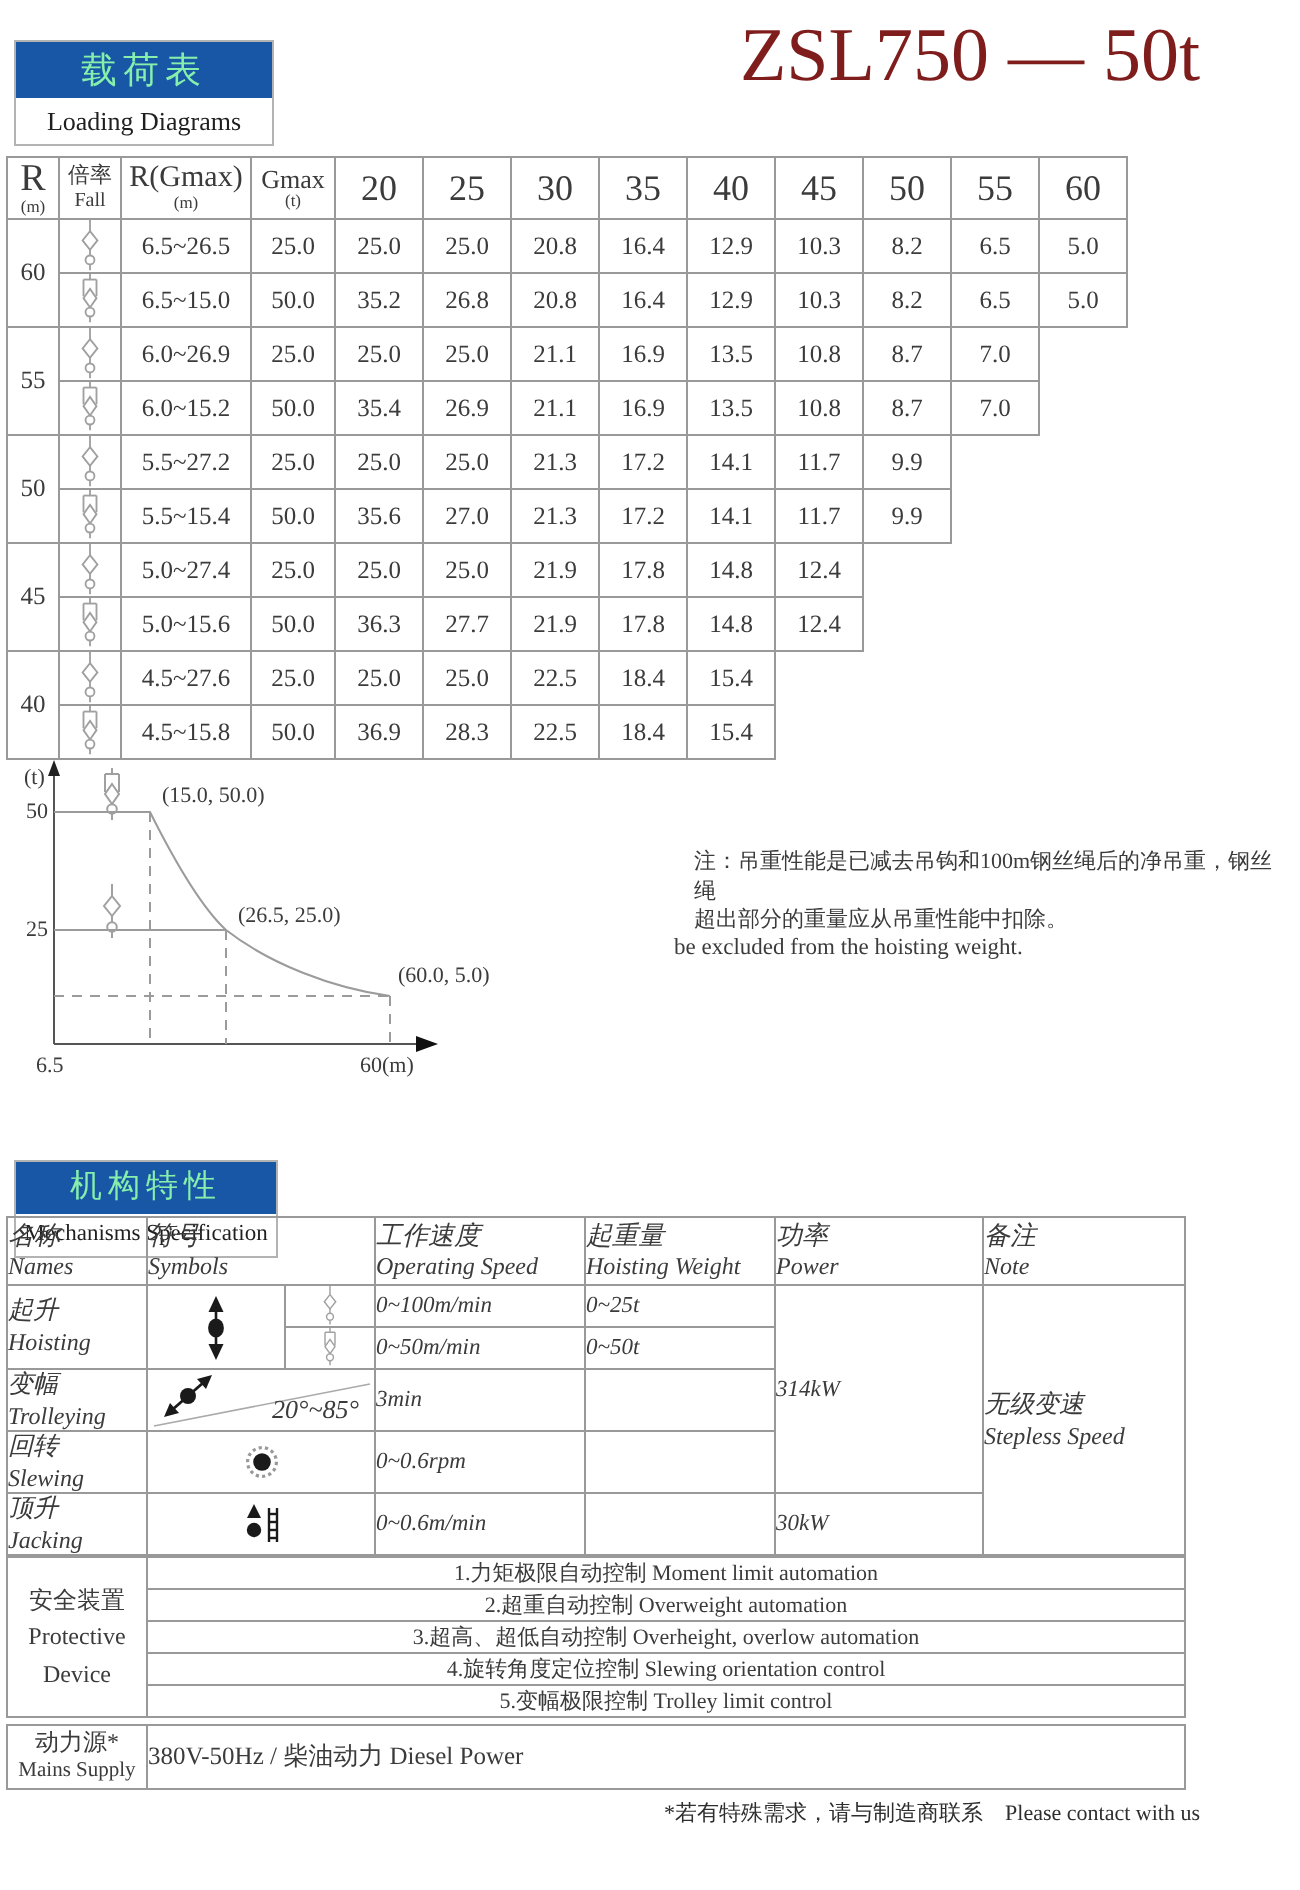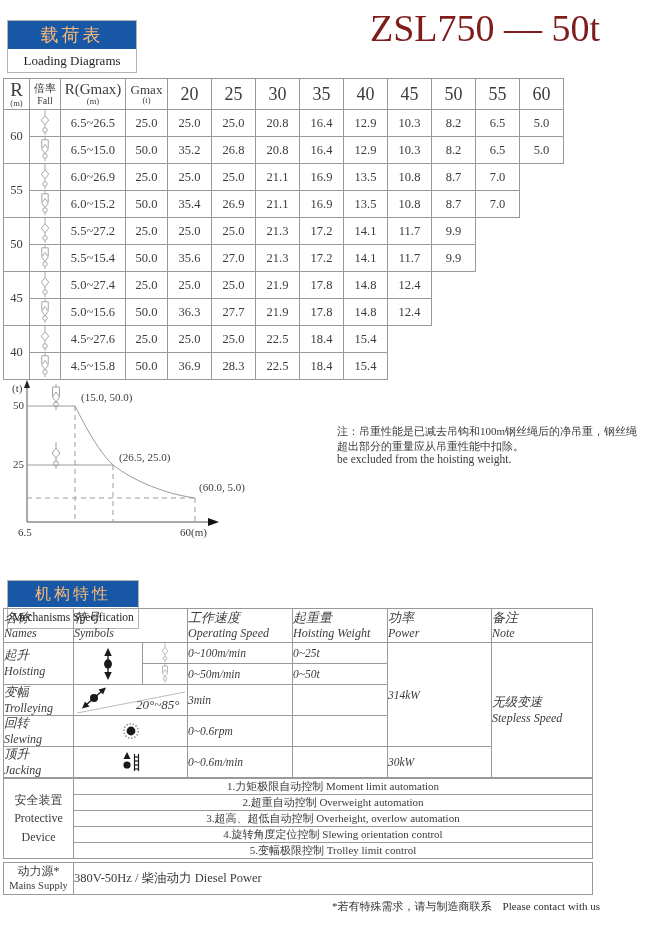--- a/index.html
+++ b/index.html
@@ -2,21 +2,21 @@
 <html><head>
 <meta charset="utf-8">
 <style>
   html,body{margin:0;padding:0;background:#fff;}
   .page{position:relative;width:650px;height:945px;background:#fff;overflow:hidden;
         font-family:"Liberation Serif",serif;color:#3b3b3b;}
   
   .hdr-box{position:absolute;border:1px solid #b3b3b3;background:#fff;text-align:center;}
   .hdr-box.one{left:7px;top:20px;width:128px;}
   .hdr-box.two{left:7px;top:580px;width:130px;}
-  .hdr-blue{background:#1757a6;color:#fdba74;letter-spacing:3px;}
+  .hdr-blue{background:#1757a6;color:#86efac;letter-spacing:3px;}
   .one .hdr-blue{height:28px;line-height:28px;font-size:18px;}
   .two .hdr-blue{height:26px;line-height:26px;font-size:16px;}
   .hdr-en{color:#1f1f1f;}
   .one .hdr-en{height:23px;line-height:23px;font-size:13px;}
   .two .hdr-en{height:21px;line-height:21px;font-size:11.5px;}
   .doc-title{position:absolute;left:355px;top:6px;width:260px;text-align:center;
              font-size:38px;color:#7f1d1d;white-space:nowrap;}
   
   table{border-collapse:collapse;table-layout:fixed;}
   .load-table{position:absolute;left:3px;top:78px;width:560px;}
@@ -34,21 +34,21 @@
   .radius-cell{font-size:17px;}
   .fallicon{display:block;margin:0 auto;}
   
   .chart{position:absolute;left:8px;top:378px;}
   .chart text{font-size:11px;fill:#3b3b3b;font-family:"Liberation Serif",serif;}
   .gray{stroke:#9b9b9b;fill:none;}
   .axis{stroke:#555;fill:none;}
   
   .note{position:absolute;left:337px;top:424px;width:310px;}
   .note p{margin:0;}
-  .note .zh{font-size:11px;line-height:1.32;}
+  .note .zh{font-size:11px;line-height:1.32;margin-left:10px;}
   .note .en{font-size:11.5px;line-height:1.18;}
   .note .en.first{margin-top:6px;}
   
   .spec-table{position:absolute;left:3px;top:608px;width:589px;}
   .spec-table th,.spec-table td{border:1px solid #999;text-align:left;padding:0;font-weight:normal;vertical-align:middle;font-style:italic;}
   .spec-table thead th{height:33px;}
   .zh-m{font-size:13px;line-height:1.25;}
   .en-m{font-size:12px;line-height:1.2;}
   .srow td{height:16px;font-size:11.5px;}
   .mrow td{height:30px;font-size:11.5px;}

